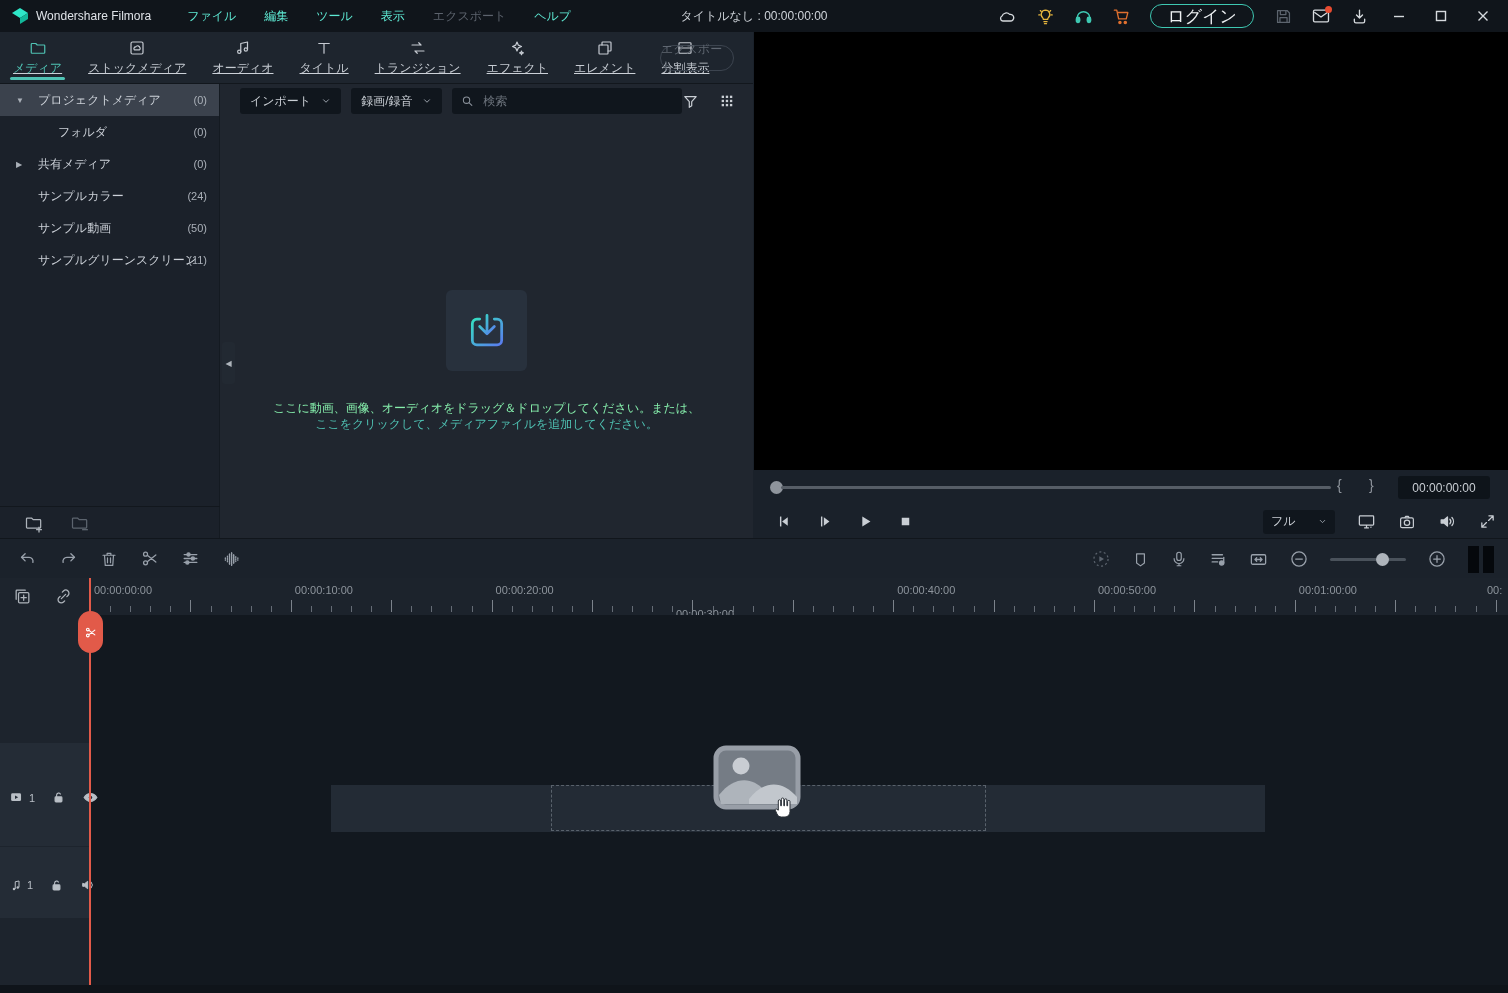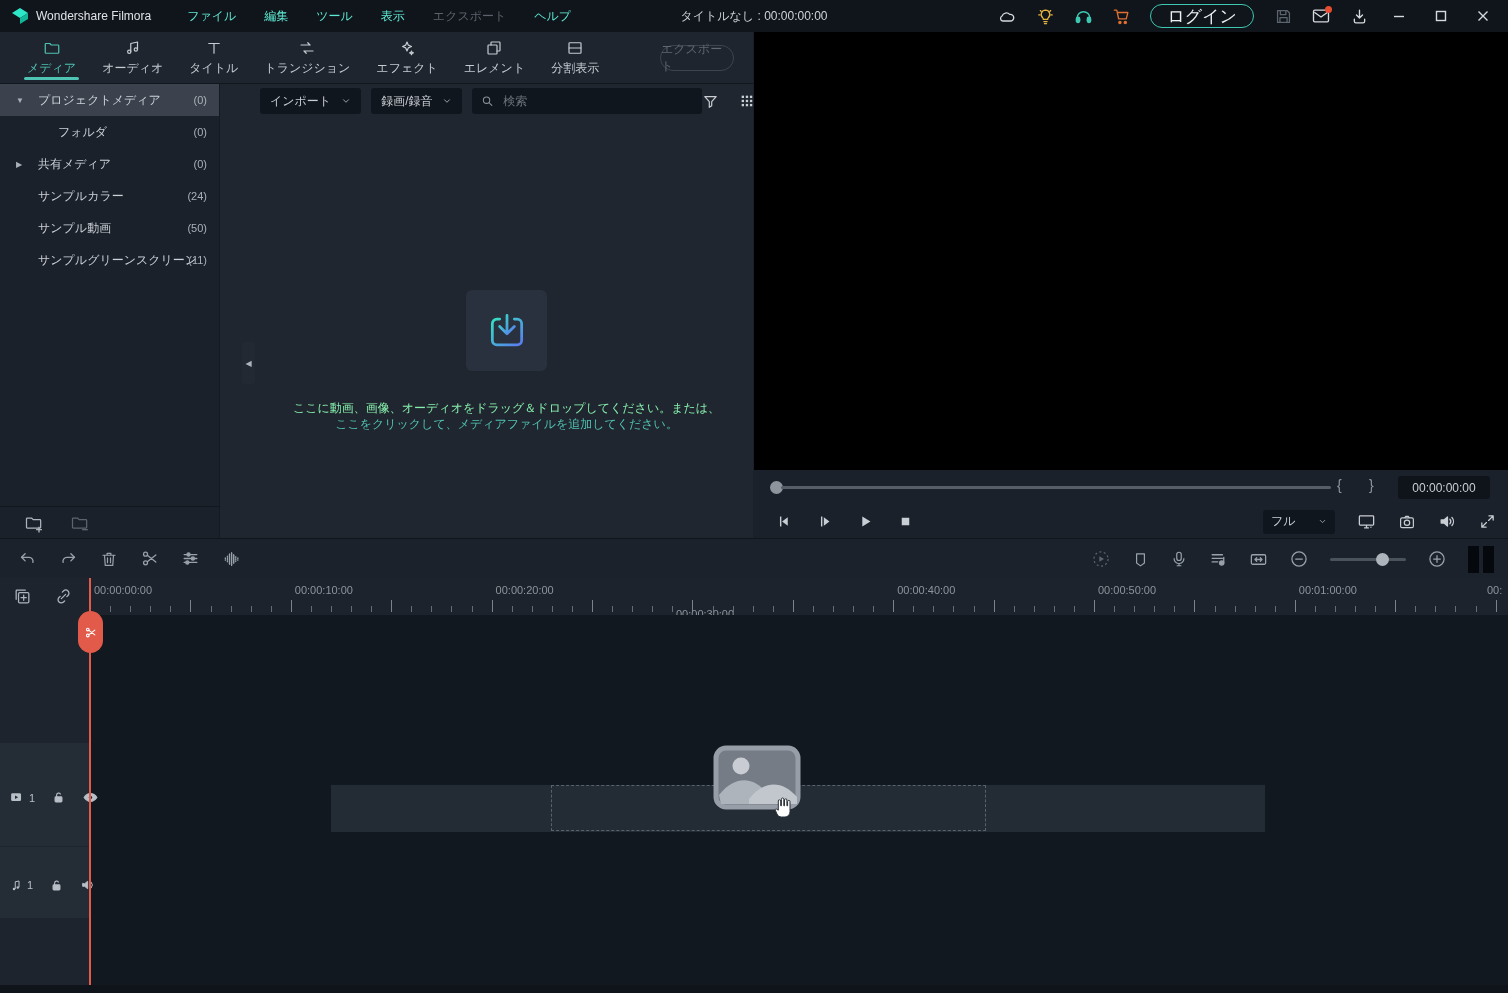--- a/index.html
+++ b/index.html
@@ -16,37 +16,37 @@
   .menu-item.dim{color:#5c636d;}
   .tb-center{position:absolute;left:50%;transform:translateX(-50%);top:0;height:32px;display:flex;align-items:center;font-size:12px;color:#cfd4da;white-space:nowrap;}
   .tb-right{position:absolute;right:0;top:0;height:32px;display:flex;align-items:center;gap:8px;padding-right:8px;}
   .tb-btn{width:30px;height:28px;display:flex;align-items:center;justify-content:center;position:relative;}
   .login-btn{height:24px;padding:0 16px;border:1.5px solid #3ec8b2;border-radius:13px;color:#eef1f3;font-size:17px;display:flex;align-items:center;margin:0 6px;background:transparent;}
   .mail-dot{position:absolute;top:4px;right:4px;width:7px;height:7px;border-radius:50%;background:#e84b30;}
   .win-btn{width:34px;height:30px;display:flex;align-items:center;justify-content:center;color:#d6dade;font-size:13px;}
   
   .left-panel{position:absolute;left:0;top:32px;width:753px;height:506px;background:#1f262f;}
   .tabbar{position:absolute;left:0;top:0;width:753px;height:52px;background:#1e252e;border-bottom:1px solid #12171d;display:flex;align-items:stretch;}
-  .tabs{display:flex;padding-left:14px;}
+  .tabs{display:flex;text-decoration:underline;}
   .tab{display:flex;flex-direction:column;align-items:center;justify-content:center;gap:3px;padding:0 13px;position:relative;color:#c6cbd2;cursor:default;}
   .tab .tlab{font-size:12px;white-space:nowrap;}
   .tab.active{color:#4fc3b4;}
   .tab.active:after{content:"";position:absolute;left:10px;right:10px;bottom:3px;height:3px;border-radius:2px;background:#4fc3b4;}
   .export-pill{position:absolute;right:19px;top:13px;width:74px;height:26px;border:1px solid #3c444f;border-radius:13px;color:#5f6771;font-size:12px;display:flex;align-items:center;justify-content:center;}
   
   .sidebar{position:absolute;left:0;top:52px;width:220px;height:454px;background:#1b212a;border-right:1px solid #141a21;}
   .side-item{position:relative;height:32px;display:flex;align-items:center;font-size:12px;color:#ccd1d8;cursor:default;}
   .side-item.selected{background:#3b424d;}
   .side-item .arr{position:absolute;left:16px;font-size:8px;color:#aab0b8;}
   .side-item .lbl{margin-left:38px;white-space:nowrap;}
   .side-item.indent .lbl{margin-left:58px;}
   .side-item .cnt{position:absolute;right:12px;font-size:11px;color:#aab0b8;}
   .side-bottom{position:absolute;left:0;bottom:0;width:220px;height:32px;border-top:1px solid #12171d;display:flex;align-items:center;gap:26px;padding-left:24px;}
   
-  .media{position:absolute;left:220px;top:52px;width:533px;height:454px;background:#20262f;margin-left:20px;}
+  .media{position:absolute;left:220px;top:52px;width:533px;height:454px;background:#20262f;}
   .media-toolbar{position:absolute;left:0;top:0;width:533px;height:34px;display:flex;align-items:center;padding-left:20px;gap:10px;}
   .dd{height:26px;background:#10161d;border-radius:3px;display:flex;align-items:center;gap:10px;padding:0 10px;font-size:12px;color:#c9ced4;}
   .search-box{height:26px;width:230px;background:#10161d;border-radius:3px;display:flex;align-items:center;gap:7px;padding:0 9px;}
   .search-box input{background:transparent;border:none;outline:none;color:#c9ced4;font-size:12px;width:100%;}
   .search-box input::placeholder{color:#6c737c;}
   .mt-icons{position:absolute;right:18px;top:0;height:34px;display:flex;align-items:center;gap:20px;}
   .drop-tile{position:absolute;left:226px;top:206px;width:81px;height:81px;background:#28313d;border-radius:6px;display:flex;align-items:center;justify-content:center;}
   .drop-line1{position:absolute;left:0;top:316px;width:533px;text-align:center;font-size:12px;color:#86efac;}
   .drop-line2{position:absolute;left:0;top:332px;width:533px;text-align:center;font-size:12px;color:#4fc3b4;cursor:pointer;}
   .collapse-handle{position:absolute;left:2px;top:258px;width:13px;height:42px;background:#222932;border-radius:3px;display:flex;align-items:center;justify-content:center;color:#aeb4bb;font-size:8px;}
@@ -181,20 +181,29 @@
   <div class="left-panel">
     <div class="tabbar">
       <div class="tabs">
           <div class="tab active">
             <span>
               <svg width="18" height="18" viewBox="0 0 24 24" fill="none" stroke="currentColor" stroke-width="1.6" stroke-linecap="round" stroke-linejoin="round">
                 <path d="M3 7a1 1 0 011-1h5l2 2h9a1 1 0 011 1v9a1 1 0 01-1 1H4a1 1 0 01-1-1z"></path>
               </svg>
             </span>
             <span class="tlab">メディア</span>
+          </div>
+          <div class="tab">
+            <span>
+              <svg width="18" height="18" viewBox="0 0 24 24" fill="none" stroke="currentColor" stroke-width="1.6" stroke-linecap="round" stroke-linejoin="round">
+                <rect x="4" y="4" width="16" height="16" rx="2"></rect>
+                <path d="M8.5 14.5a2.3 2.3 0 011.7-3.9 3 3 0 015.6 1 2 2 0 01-.6 3H9.4z"></path>
+              </svg>
+            </span>
+            <span class="tlab">ストックメディア</span>
           </div>
           <div class="tab">
             <span>
               <svg width="18" height="18" viewBox="0 0 24 24" fill="none" stroke="currentColor" stroke-width="1.6" stroke-linecap="round" stroke-linejoin="round">
                 <path d="M9 17V6l9-2v10"></path>
                 <circle cx="7" cy="17" r="2.2"></circle>
                 <circle cx="15.8" cy="14" r="2.2"></circle>
               </svg>
             </span>
             <span class="tlab">オーディオ</span>

